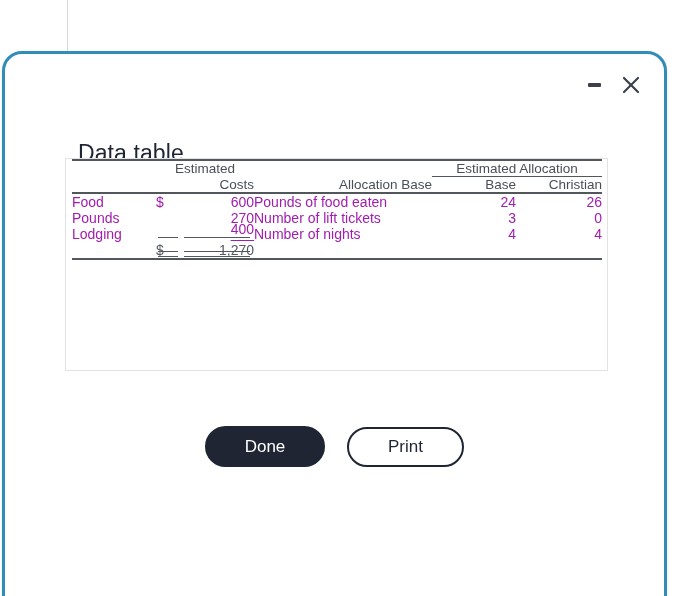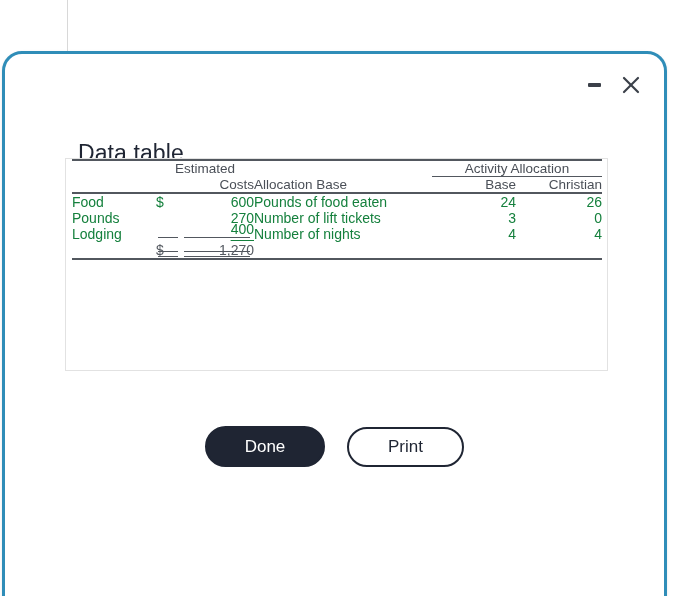--- a/index.html
+++ b/index.html
@@ -111,21 +111,21 @@
   col.c-amount    { width: 72px; }
   col.c-base      { width: 178px; }
   col.c-blake     { width: 84px; }
   col.c-christian { width: 86px; }
 
   
   .hdr-cell {
     font-weight: bold;
     color: #4a4f57;
     font-size: 13.5px;
-    text-align: left;
+    text-align: right;
     padding-top: 7px;
     padding-bottom: 6px;
     white-space: nowrap;
   }
   .hdr-cell.right { text-align: right; padding-right: 5px; }
   .hdr-cell.center-estimated { text-align: center; }
 
   
   .rule-top td {
     border-top: 2px solid #52575e;
@@ -143,21 +143,21 @@
   
   .group-underline {
     border-bottom: 1.5px solid #52575e;
   }
 
   
   .body-row td {
     padding-top: 8px;
     padding-bottom: 8px;
     font-size: 14px;
-    color: #15803d;
+    color: #a21caf;
     white-space: nowrap;
   }
   td.item-cell  { text-align: left;  padding-left: 6px; }
   td.dollar-cell{ text-align: left; }
   td.amount-cell{ text-align: right; padding-right: 6px; }
   td.base-cell  { text-align: left;  padding-left: 2px; }
   td.num-cell   { text-align: right; padding-right: 10px; }
 
   
   .subtotal-rule-cell {
@@ -273,21 +273,21 @@
       </colgroup>
       <tbody>
         <tr class="rule-top">
           <td colspan="6"></td>
         </tr>
 
         <tr>
           <td class="hdr-cell"></td>
           <td class="hdr-cell center-estimated" colspan="2">Estimated</td>
           <td class="hdr-cell"></td>
-          <td class="hdr-cell center-estimated group-underline" colspan="2">Activity Allocation</td>
+          <td class="hdr-cell center-estimated group-underline" colspan="2">Estimated Allocation</td>
         </tr>
 
         <tr>
           <td class="hdr-cell"></td>
           <td class="hdr-cell"></td>
           <td class="hdr-cell right">Costs</td>
           <td class="hdr-cell">Allocation Base</td>
           <td class="hdr-cell right">Base</td>
           <td class="hdr-cell right">Christian</td>
         </tr>

